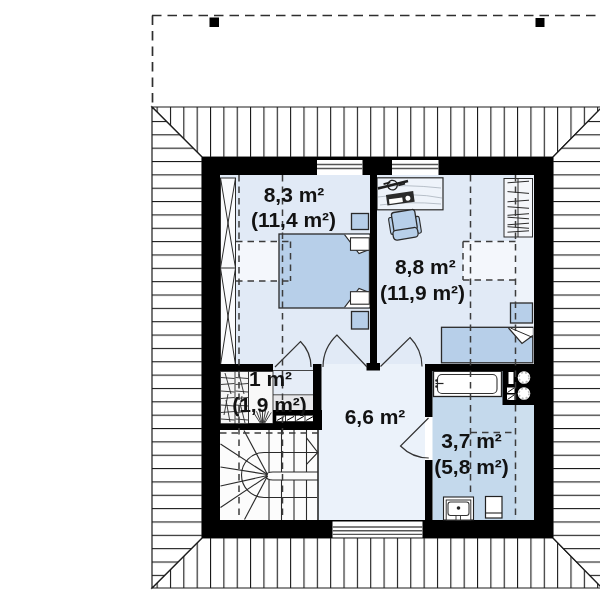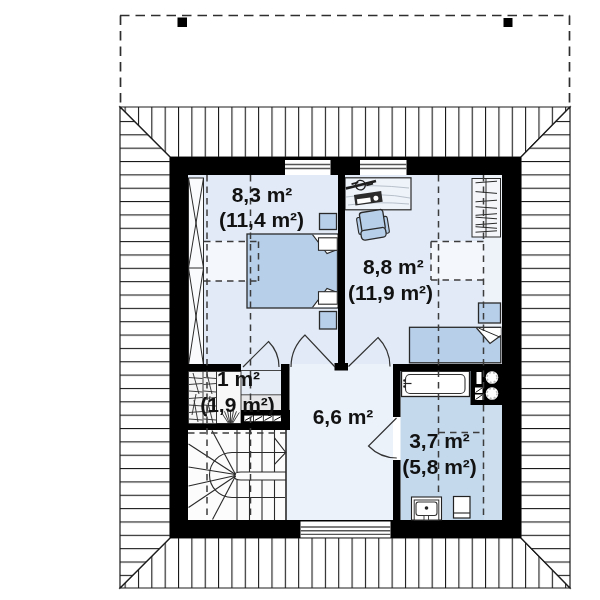--- a/index.html
+++ b/index.html
@@ -1,16 +1,16 @@
 <!DOCTYPE html>
 <html><head>
 <meta charset="utf-8">
 <style>
   html,body{margin:0;padding:0;background:#ffffff;}
-  .wrap{width:480px;height:600px;position:relative;font-family:"Liberation Sans", sans-serif;}
+  .wrap{width:480px;height:600px;position:relative;font-family:"Liberation Sans", sans-serif;margin-left:32px;}
   svg{display:block;}
   text{font-family:"Liberation Sans", sans-serif;font-weight:bold;fill:#121212;}
 </style>
 </head>
 <body>
 <div class="wrap">
 <svg width="600" height="600" viewBox="0 0 600 600">
 <defs>
   <pattern id="hv" patternUnits="userSpaceOnUse" x="124.6" y="107" width="13.35" height="13.35">
     <rect width="13.35" height="13.35" fill="#ffffff"></rect>

